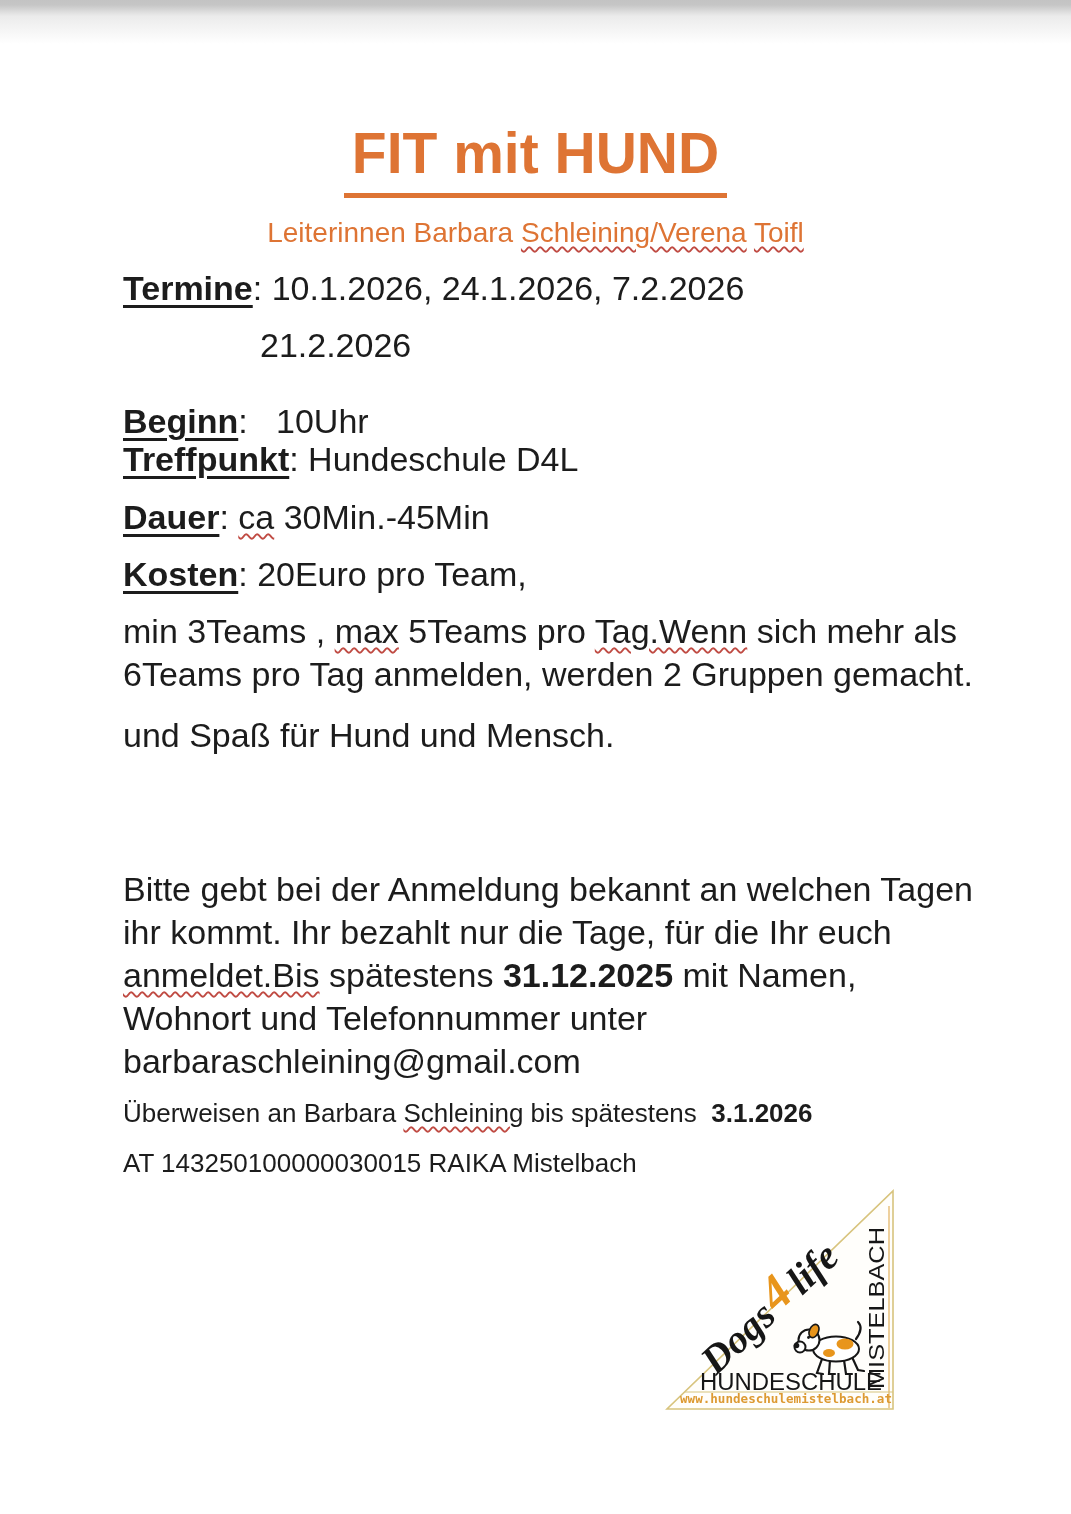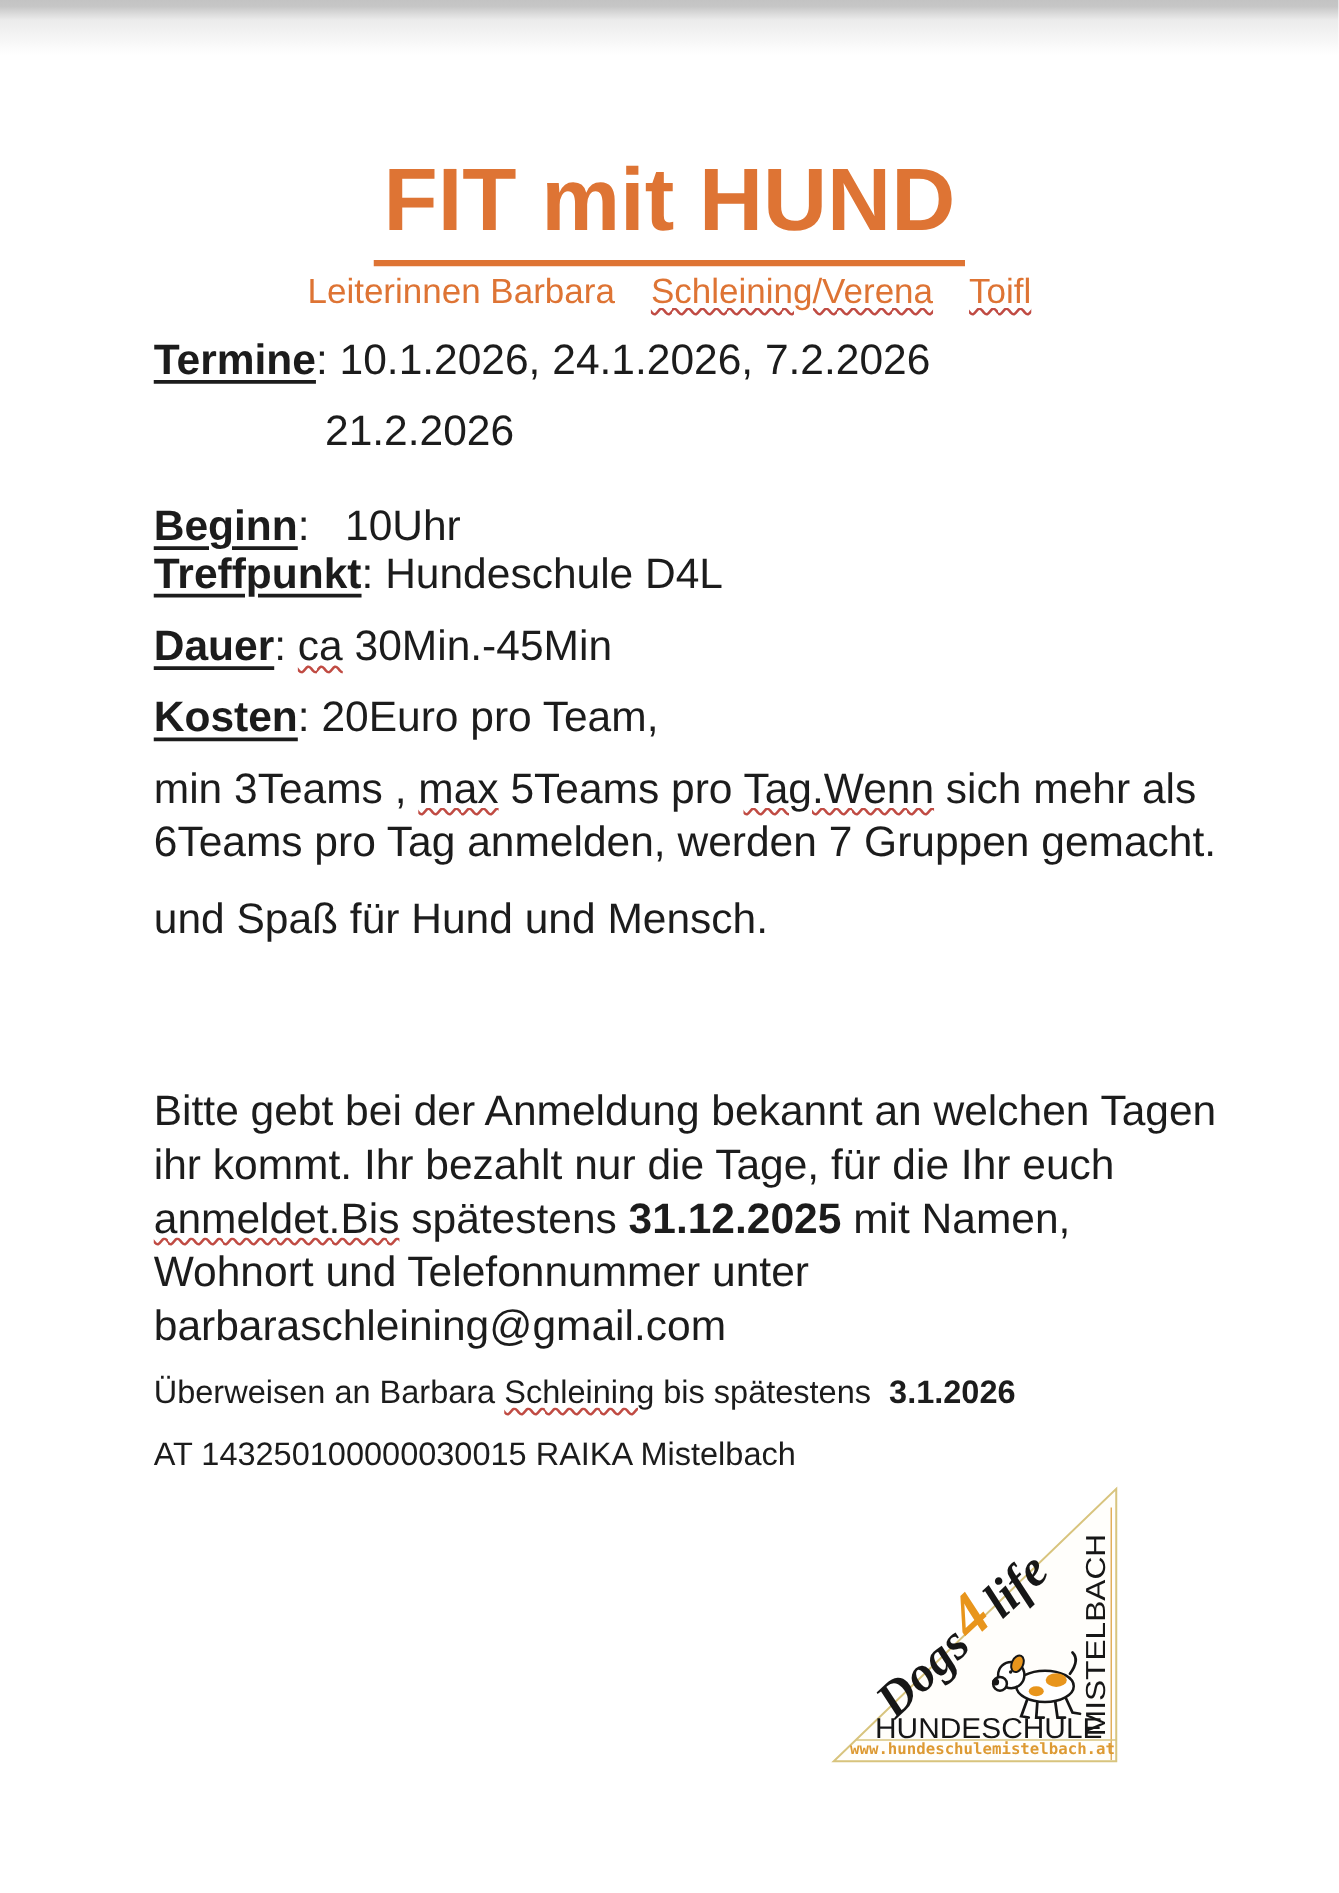--- a/index.html
+++ b/index.html
@@ -15,30 +15,30 @@
     position:relative;width:1071px;height:1514px;background:#ffffff;
     font-family:"Liberation Sans",sans-serif;color:var(--ink);overflow:hidden;
   }
   .top-fade{
     position:absolute;top:0;left:0;width:100%;height:46px;
     background:linear-gradient(to bottom,#c3c3c3 0px,#c6c6c6 5px,#ebebeb 16px,#ffffff 44px);
   }
   .abs{position:absolute;left:123px;width:940px;}
   .pre{white-space:pre-wrap;}
   .center{width:825px;text-align:center;}
-  .title-line{font-size:71px;font-weight:bold;color:var(--orange);line-height:1.05;}
+  .title-line{font-size:57px;font-weight:bold;color:var(--orange);line-height:1.05;}
   .title-text{display:inline-block;border-bottom:5px solid var(--orange);padding:0 8px 9px 8px;}
   .subtitle-line{font-size:28px;color:var(--orange);line-height:1.25;}
   .body-line{font-size:34px;line-height:43px;}
   .small-line{font-size:26px;line-height:34px;}
   .indent1{padding-left:137px;}
   .lbl{font-weight:bold;text-decoration:underline;text-decoration-thickness:3px;text-underline-offset:5px;margin-top:40px;}
   .bu{font-weight:bold;text-decoration-thickness:3px;text-underline-offset:5px;}
   .sq{text-decoration:underline;text-decoration-style:wavy;text-decoration-color:var(--squiggle);text-decoration-thickness:1.5px;text-underline-offset:4px;}
-  .sq-o{color:var(--orange);text-decoration:underline;text-decoration-style:wavy;text-decoration-color:var(--squiggle);text-decoration-thickness:1.5px;text-underline-offset:4px;margin-left:21px;}
+  .sq-o{color:var(--orange);text-decoration:underline;text-decoration-style:wavy;text-decoration-color:var(--squiggle);text-decoration-thickness:1.5px;text-underline-offset:4px;}
   .logo{position:absolute;left:664px;top:1188px;width:232px;height:224px;}
   .logo .script{font-family:"Liberation Serif",serif;font-style:italic;font-weight:bold;font-size:40px;fill:#161616;}
   .logo .four{fill:var(--logo-orange);font-size:50px;}
   .logo .school{font-family:"Liberation Sans",sans-serif;font-size:23px;fill:#161616;}
   .logo .city{font-family:"Liberation Sans",sans-serif;font-size:22px;fill:#161616;}
   .logo .site{font-family:"DejaVu Sans Mono",monospace;font-size:12.5px;font-weight:bold;fill:var(--site-orange);}
 </style>
 </head>
 <body>
 
@@ -54,21 +54,21 @@
   <div class="abs pre body-line indent1" style="top:324px"><span>21.2.2026</span></div>
 
   <div class="abs pre body-line" style="top:400px"><span class="lbl">Beginn</span><span>:   10Uhr</span></div>
 
   <div class="abs pre body-line" style="top:438px"><span class="lbl">Treffpunkt</span><span>: Hundeschule D4L</span></div>
 
   <div class="abs pre body-line" style="top:496px"><span class="lbl">Dauer</span><span>: </span><span class="sq">ca</span><span> 30Min.-45Min</span></div>
 
   <div class="abs pre body-line" style="top:553px"><span class="lbl">Kosten</span><span>: 20Euro pro Team,</span></div>
 
-  <div class="abs pre body-line" style="top:610px"><div class="pre"><span>min 3Teams , </span><span class="sq">max</span><span> 5Teams pro </span><span class="sq">Tag.Wenn</span><span> sich mehr als</span></div><div class="pre"><span>6Teams pro Tag anmelden, werden 7 Gruppen gemacht.</span></div></div>
+  <div class="abs pre body-line" style="top:610px"><div class="pre"><span>min 3Teams , </span><span class="sq">max</span><span> 5Teams pro </span><span class="sq">Tag.Wenn</span><span> sich mehr als</span></div><div class="pre"><span>6Teams pro Tag anmelden, werden 2 Gruppen gemacht.</span></div></div>
 
   <div class="abs pre body-line" style="top:714px"><div class="pre"><span>und Spaß für Hund und Mensch.</span></div></div>
 
 
   <div class="abs pre body-line" style="top:868px"><div class="pre"><span>Bitte gebt bei der Anmeldung bekannt an welchen Tagen</span></div><div class="pre"><span>ihr kommt. Ihr bezahlt nur die Tage, für die Ihr euch</span></div><div class="pre"><span class="sq">anmeldet.Bis</span><span> spätestens </span><span class="bu">31.12.2025 </span><span>mit Namen,</span></div><div class="pre"><span>Wohnort und Telefonnummer unter</span></div><div class="pre"><span>barbaraschleining@gmail.com</span></div></div>
 
   <div class="abs pre small-line" style="top:1096px"><span>Überweisen an Barbara </span><span class="sq">Schleining</span><span> bis spätestens  </span><span class="bu">3.1.2026</span></div>
 
   <div class="abs pre small-line" style="top:1146px"><span>AT 143250100000030015 RAIKA Mistelbach</span></div>
 

